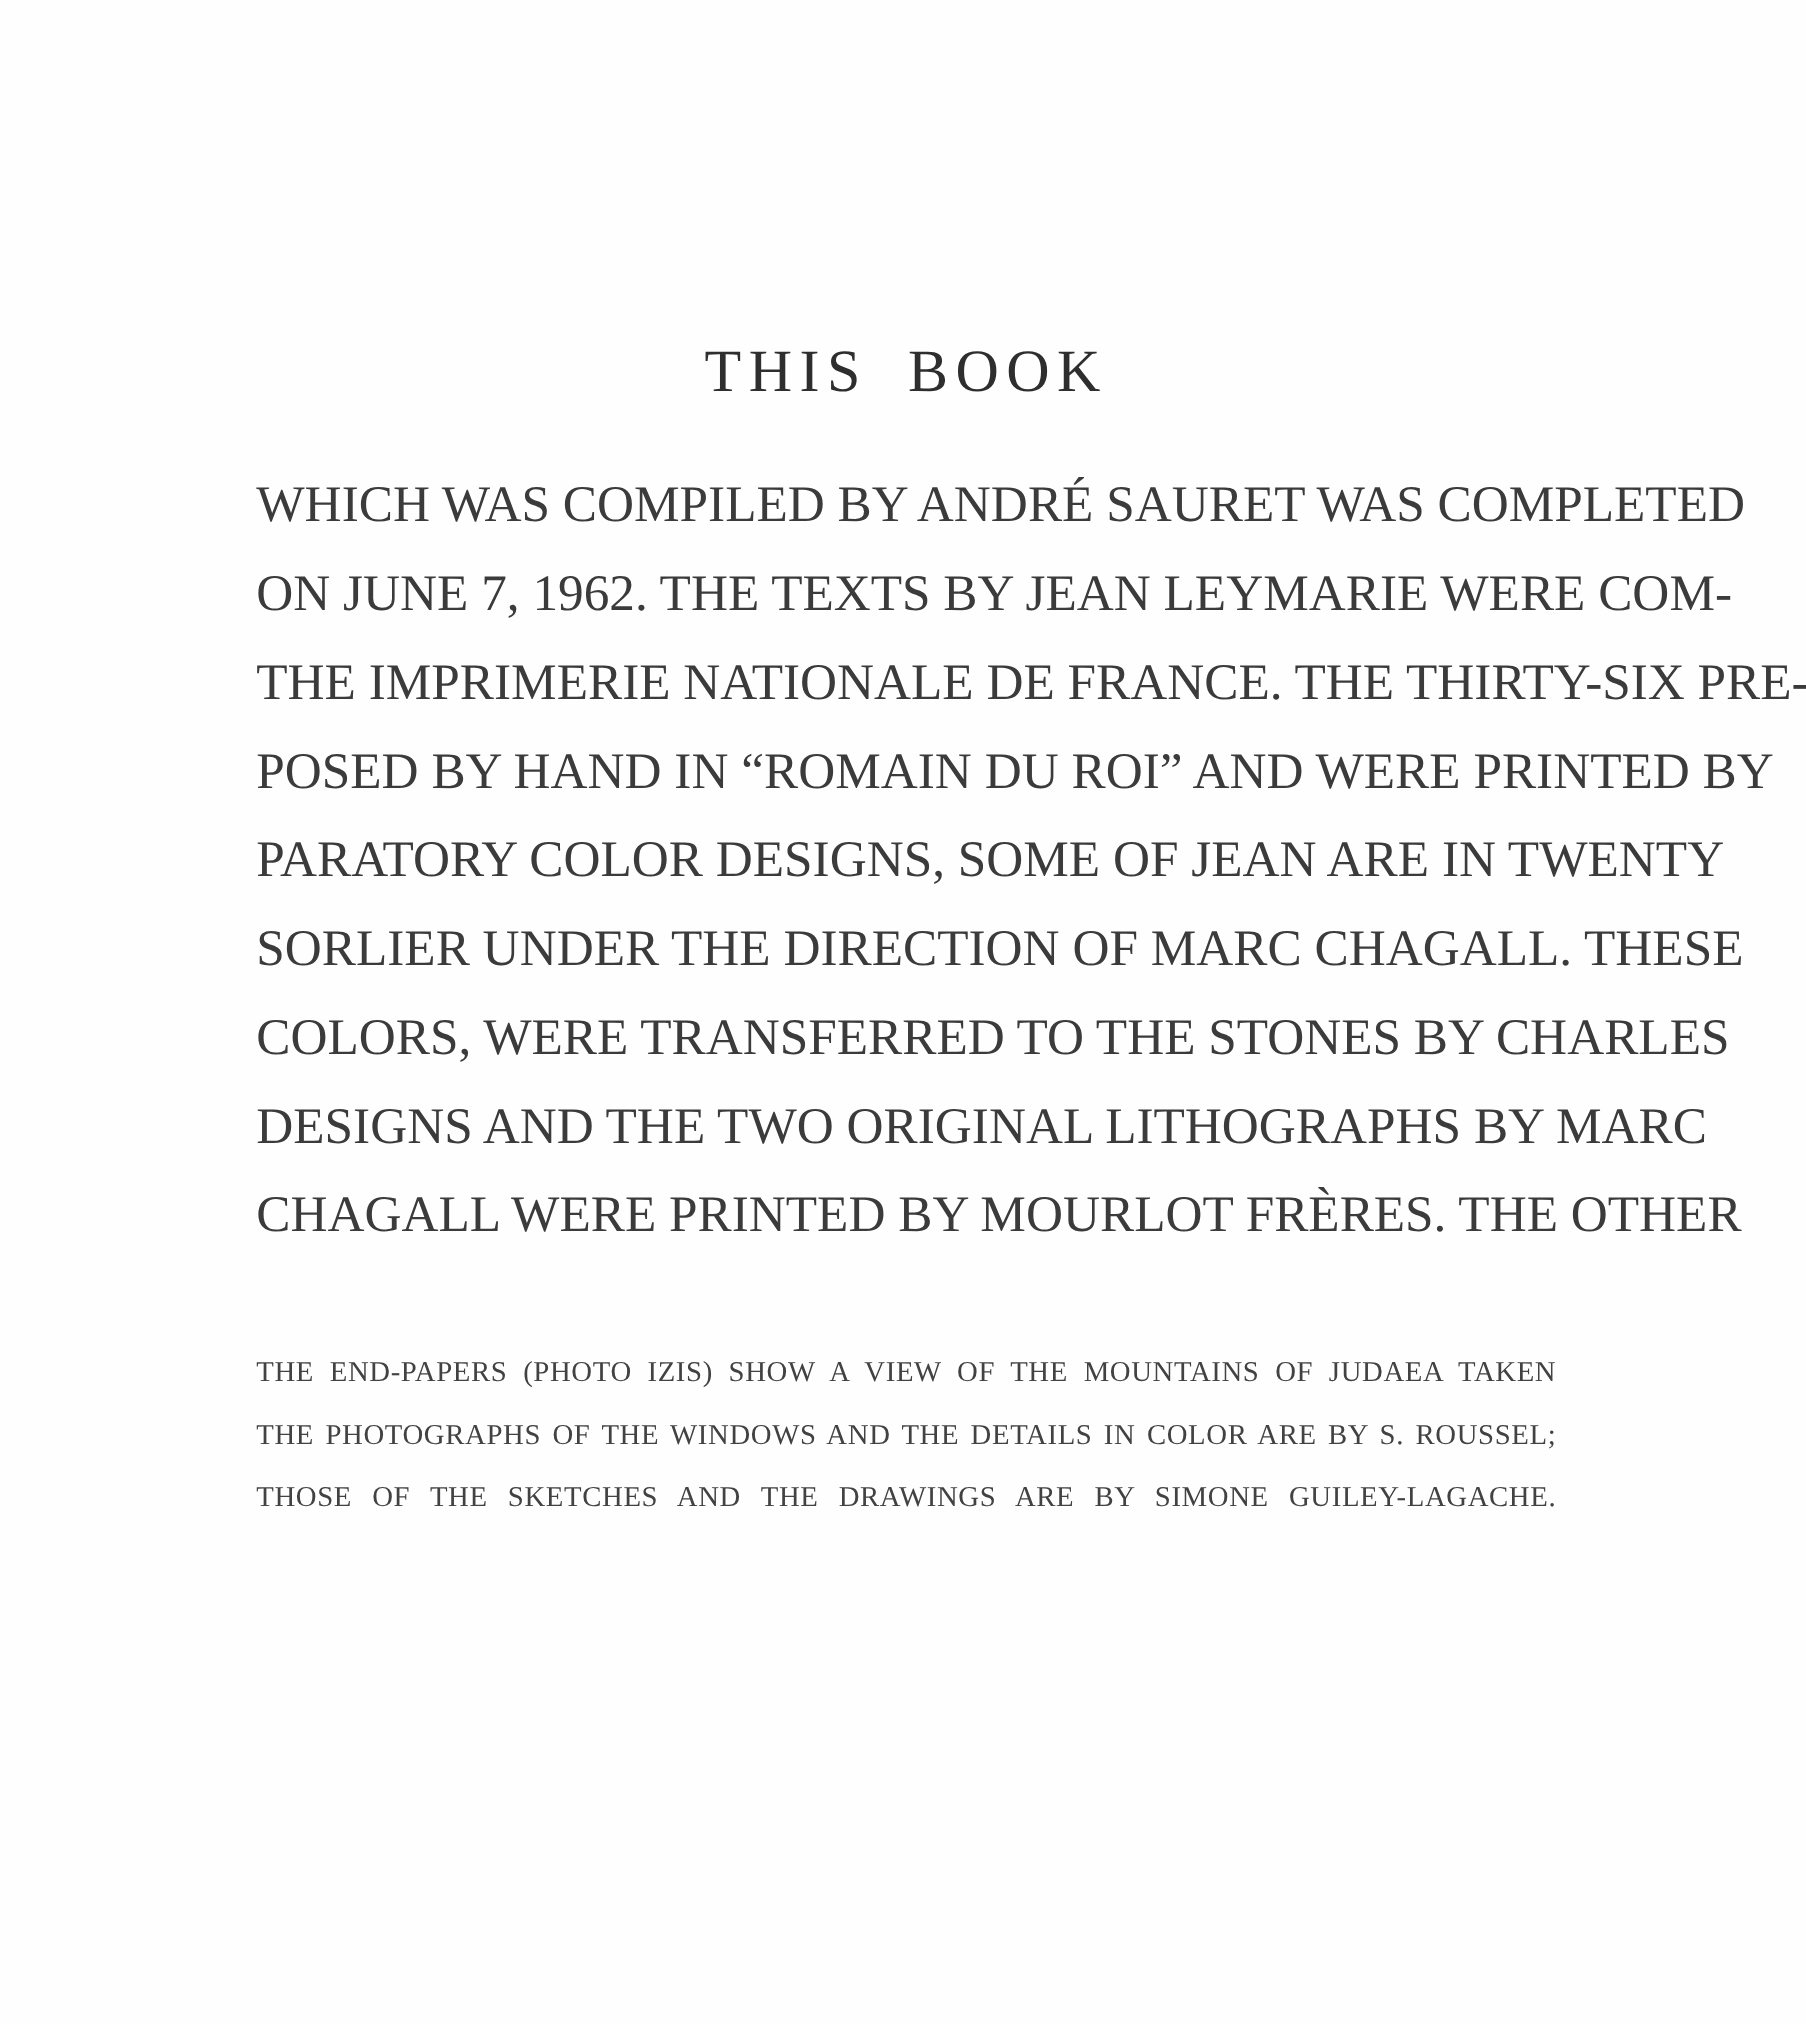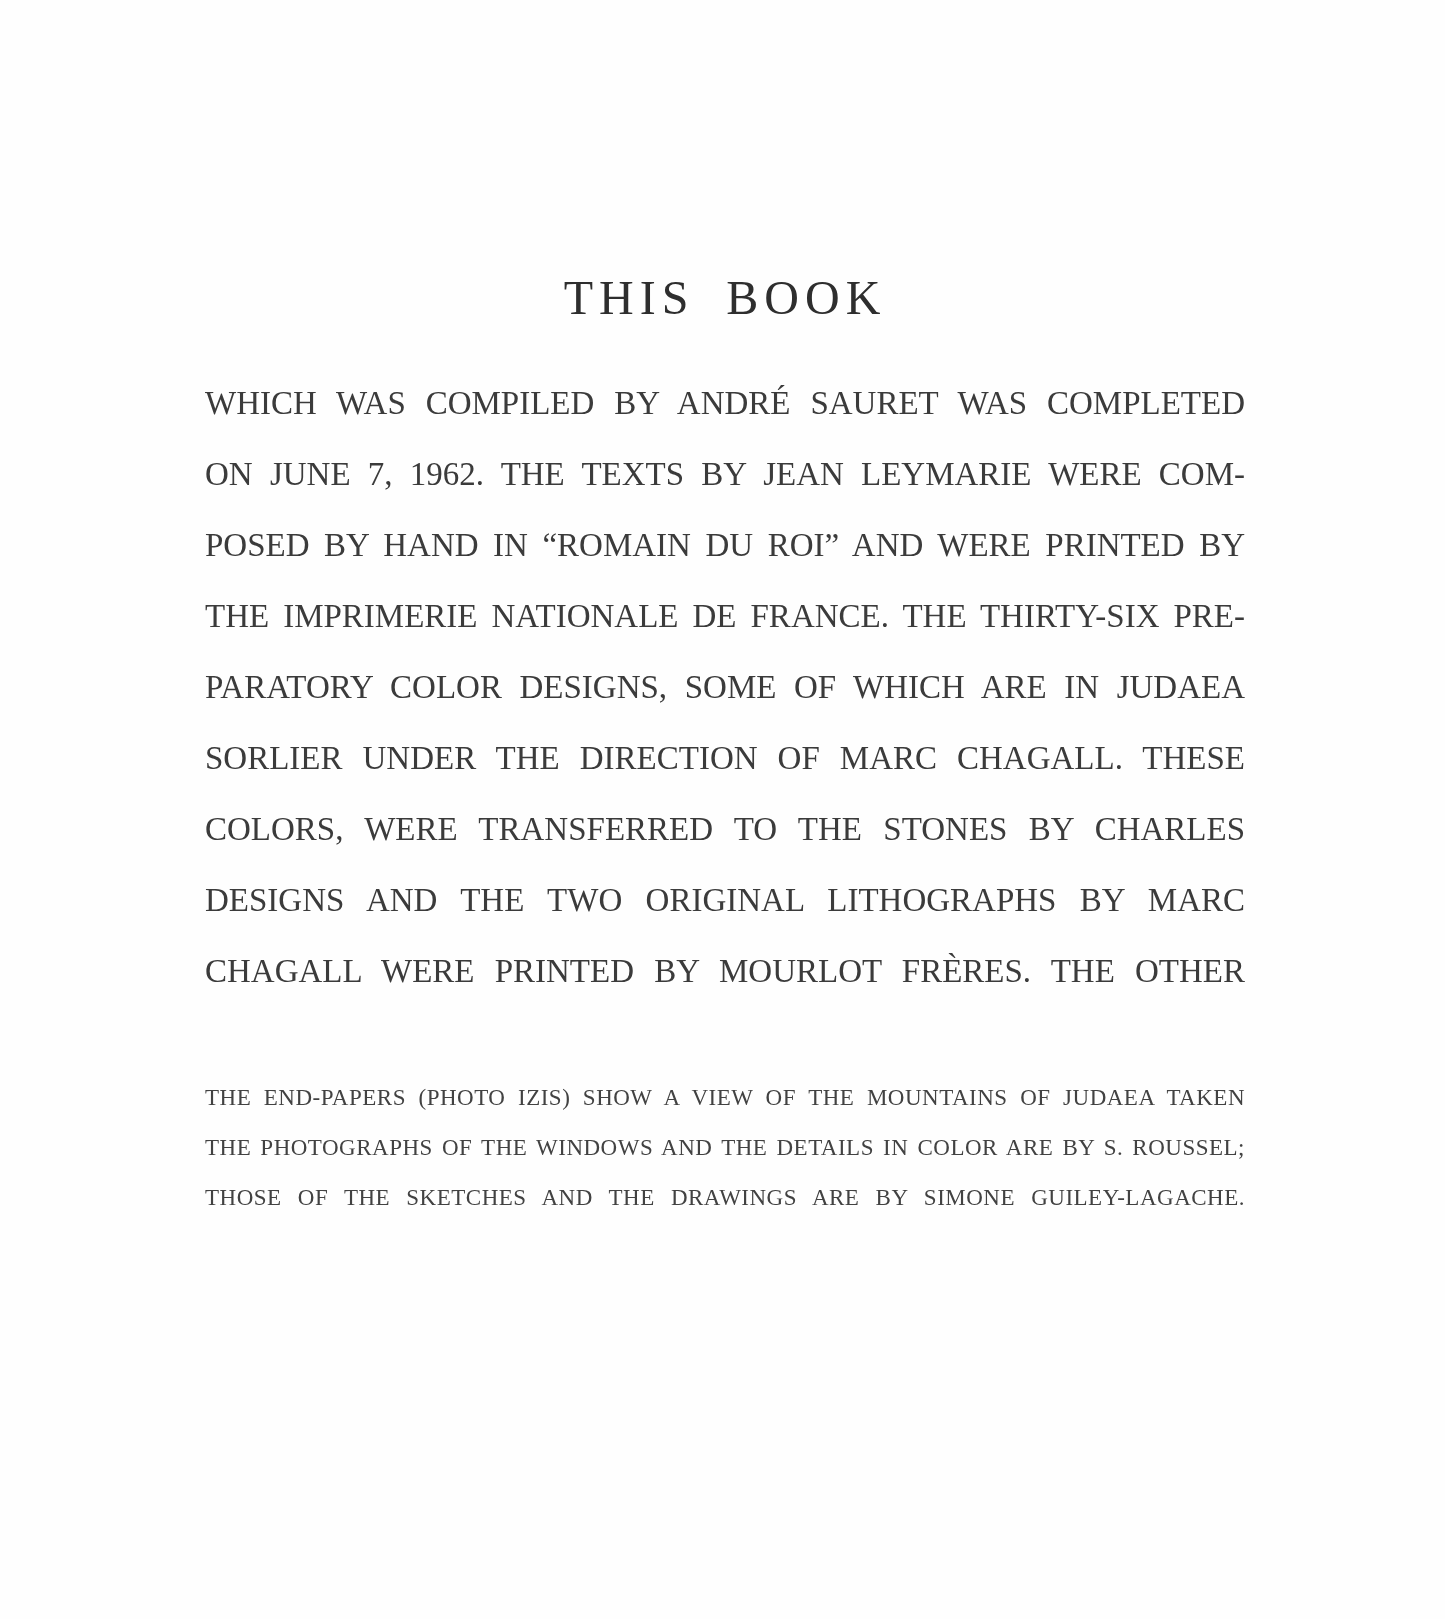--- a/index.html
+++ b/index.html
@@ -29,21 +29,21 @@
     font-weight: normal;
     letter-spacing: 6px;
     word-spacing: 14px;
     text-align: center;
     color: #2e2e2e;
   }
   .colophon {
     margin-top: 46px;
   }
   .colophon .line {
-    font-size: 33px;
+    font-size: 41px;
     line-height: 71px;
     letter-spacing: 0px;
     color: #3b3b3b;
     text-align: justify;
     text-align-last: justify;
     text-justify: inter-word;
     white-space: nowrap;
   }
   .note {
     margin-top: 66px;
@@ -68,23 +68,23 @@
 <body>
 
 <div class="page">
   <div class="text-column">
 
     <h1 class="page-title">THIS BOOK</h1>
 
     <section class="colophon">
       <div class="line">WHICH WAS COMPILED BY ANDRÉ SAURET WAS COMPLETED</div>
       <div class="line">ON JUNE 7, 1962.  THE TEXTS BY JEAN LEYMARIE WERE COM-</div>
+      <div class="line">THE IMPRIMERIE NATIONALE DE FRANCE.  THE THIRTY-SIX PRE-</div>
       <div class="line">POSED BY HAND IN “ROMAIN DU ROI” AND WERE PRINTED BY</div>
-      <div class="line">THE IMPRIMERIE NATIONALE DE FRANCE.  THE THIRTY-SIX PRE-</div>
-      <div class="line">PARATORY COLOR DESIGNS, SOME OF WHICH ARE IN JUDAEA</div>
+      <div class="line">PARATORY COLOR DESIGNS, SOME OF JEAN ARE IN TWENTY</div>
       <div class="line">SORLIER UNDER THE DIRECTION OF MARC CHAGALL.  THESE</div>
       <div class="line">COLORS, WERE TRANSFERRED TO THE STONES BY CHARLES</div>
       <div class="line">DESIGNS AND THE TWO ORIGINAL LITHOGRAPHS BY MARC</div>
       <div class="line">CHAGALL WERE PRINTED BY MOURLOT FRÈRES.  THE OTHER</div>
     </section>
 
     <section class="note">
       <div class="line">THE END-PAPERS (PHOTO IZIS) SHOW A VIEW OF THE MOUNTAINS OF JUDAEA TAKEN</div>
       <div class="line">THE PHOTOGRAPHS OF THE WINDOWS AND THE DETAILS IN COLOR ARE BY S. ROUSSEL;</div>
       <div class="line">THOSE OF THE SKETCHES AND THE DRAWINGS ARE BY SIMONE GUILEY-LAGACHE.</div>

